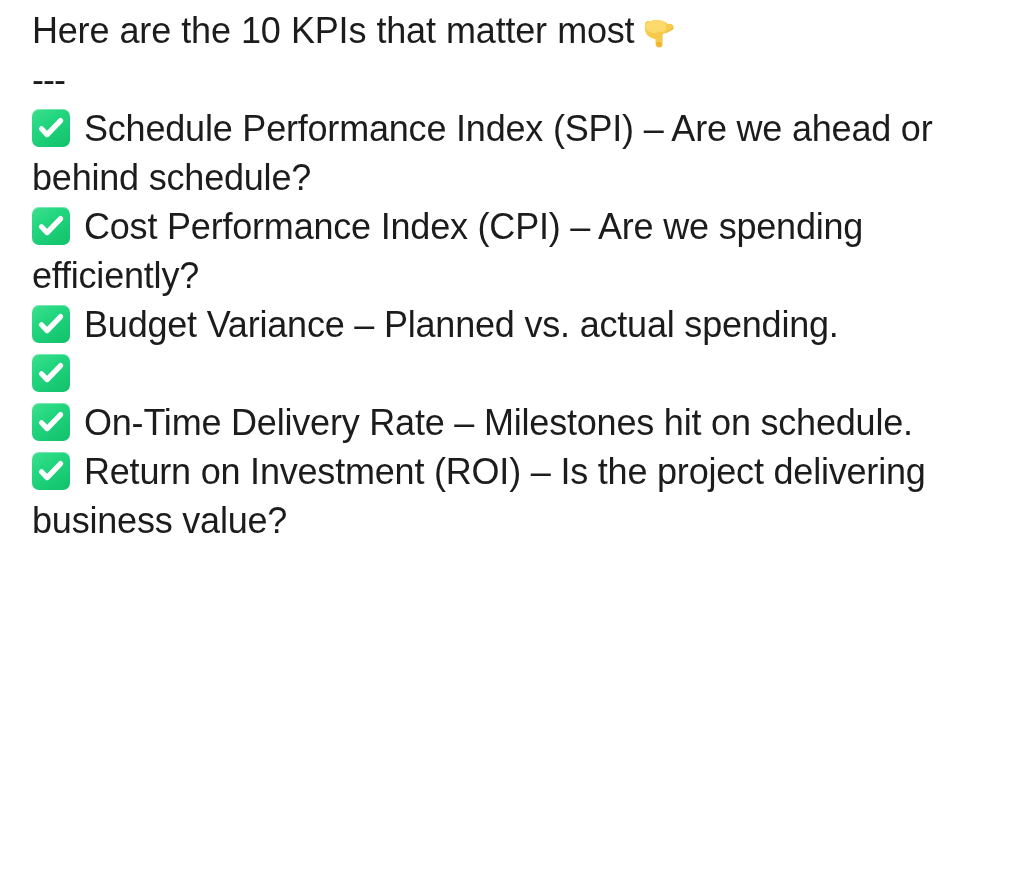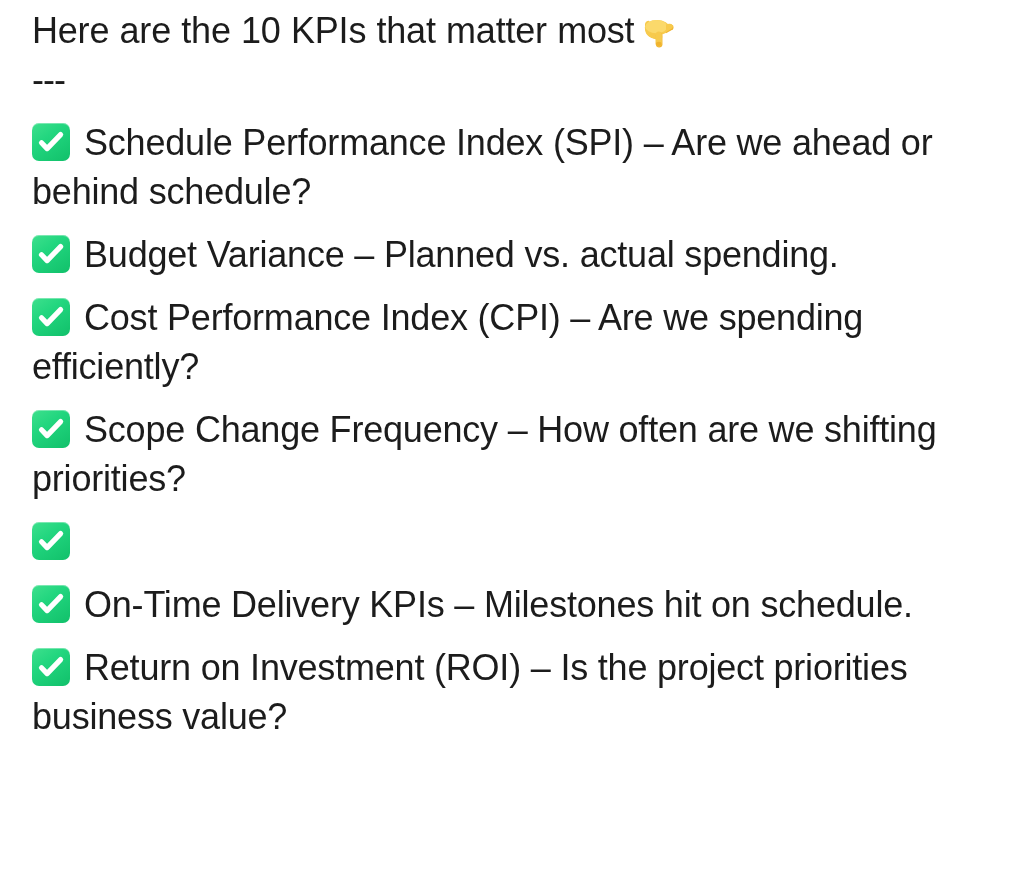--- a/index.html
+++ b/index.html
@@ -50,21 +50,20 @@
     display: block;
   }
 
   .kpi-item {
     display: block;
     font-size: 36px;
     line-height: 49px;
     letter-spacing: -0.2px;
     color: #1c1c1c;
     text-indent: 0;
-    margin-top: 14px;
   }
 
   
   .check-emoji {
     display: inline-block;
     position: relative;
     width: 38px;
     height: 38px;
     vertical-align: -6px;
     margin-right: 14px;
@@ -121,39 +120,36 @@
   <div class="rule">---</div>
 
   <div class="kpi-list">
 
     <div class="kpi-item"><span class="check-emoji"><svg viewBox="0 0 38 38" xmlns="http://www.w3.org/2000/svg">
             <path d="M9.5 19.8l5.6 5.8L28.6 11.6" stroke="#ffffff" stroke-width="5.2" stroke-linecap="round" stroke-linejoin="round" fill="none"></path>
           </svg></span><span>Schedule Performance Index (SPI) – Are we ahead or behind schedule?</span></div>
 
     <div class="kpi-item"><span class="check-emoji"><svg viewBox="0 0 38 38" xmlns="http://www.w3.org/2000/svg">
             <path d="M9.5 19.8l5.6 5.8L28.6 11.6" stroke="#ffffff" stroke-width="5.2" stroke-linecap="round" stroke-linejoin="round" fill="none"></path>
-          </svg></span><span>Budget Variance – Planned vs. actual spending.</span></div>
+          </svg></span><span>Cost Performance Index (CPI) – Are we spending efficiently?</span></div>
 
     <div class="kpi-item"><span class="check-emoji"><svg viewBox="0 0 38 38" xmlns="http://www.w3.org/2000/svg">
             <path d="M9.5 19.8l5.6 5.8L28.6 11.6" stroke="#ffffff" stroke-width="5.2" stroke-linecap="round" stroke-linejoin="round" fill="none"></path>
-          </svg></span><span>Cost Performance Index (CPI) – Are we spending efficiently?</span></div>
+          </svg></span><span>Budget Variance – Planned vs. actual spending.</span></div>
 
 
-    <div class="kpi-item"><span class="check-emoji"><svg viewBox="0 0 38 38" xmlns="http://www.w3.org/2000/svg">
-            <path d="M9.5 19.8l5.6 5.8L28.6 11.6" stroke="#ffffff" stroke-width="5.2" stroke-linecap="round" stroke-linejoin="round" fill="none"></path>
-          </svg></span><span>Scope Change Frequency – How often are we shifting priorities?</span></div>
 
 
     <div class="kpi-item"><span class="check-emoji"><svg viewBox="0 0 38 38" xmlns="http://www.w3.org/2000/svg">
             <path d="M9.5 19.8l5.6 5.8L28.6 11.6" stroke="#ffffff" stroke-width="5.2" stroke-linecap="round" stroke-linejoin="round" fill="none"></path>
           </svg></span></div>
 
 
     <div class="kpi-item"><span class="check-emoji"><svg viewBox="0 0 38 38" xmlns="http://www.w3.org/2000/svg">
             <path d="M9.5 19.8l5.6 5.8L28.6 11.6" stroke="#ffffff" stroke-width="5.2" stroke-linecap="round" stroke-linejoin="round" fill="none"></path>
-          </svg></span><span>On-Time Delivery KPIs – Milestones hit on schedule.</span></div>
+          </svg></span><span>On-Time Delivery Rate – Milestones hit on schedule.</span></div>
 
     <div class="kpi-item"><span class="check-emoji"><svg viewBox="0 0 38 38" xmlns="http://www.w3.org/2000/svg">
             <path d="M9.5 19.8l5.6 5.8L28.6 11.6" stroke="#ffffff" stroke-width="5.2" stroke-linecap="round" stroke-linejoin="round" fill="none"></path>
-          </svg></span><span>Return on Investment (ROI) – Is the project priorities business value?</span></div>
+          </svg></span><span>Return on Investment (ROI) – Is the project delivering business value?</span></div>
 
   </div>
 </div>
 
 </body></html>

